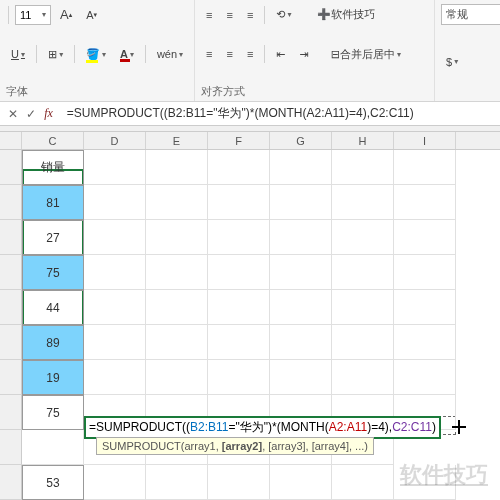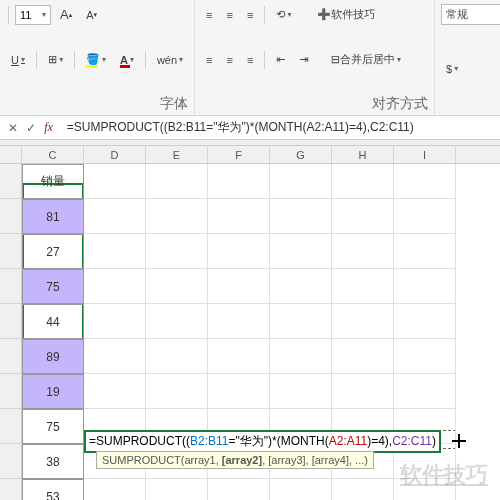--- a/index.html
+++ b/index.html
@@ -1,43 +1,43 @@
 <!DOCTYPE html>
 <html><head>
 <meta charset="utf-8">
 <style>
 * { box-sizing: border-box; margin: 0; padding: 0; font-family: "Microsoft YaHei", Arial, sans-serif; }
 body { background: #fff; width: 500px; height: 500px; overflow: hidden; position: relative; }
 
-.ribbon { background: #f5f5f5; border-bottom: 1px solid #d4d4d4; height: 116px; display: flex; }
+.ribbon { background: #f5f5f5; border-bottom: 1px solid #d4d4d4; height: 102px; display: flex; }
 .ribbon-group { display: flex; flex-direction: column; justify-content: space-between; padding: 2px 6px 0; border-right: 1px solid #e0e0e0; }
 .ribbon-row { display: flex; align-items: center; gap: 4px; padding: 2px 0; }
 .ribbon-btn { display: flex; align-items: center; justify-content: center; padding: 2px 4px; font-size: 11px; color: #444; cursor: pointer; border: 1px solid transparent; }
-.ribbon-label { text-align: right; font-size: 14px; color: #666; padding: 3px 0 2px; }
+.ribbon-label { text-align: left; font-size: 11px; color: #666; padding: 3px 0 2px; }
 .font-size-box { width: 36px; height: 20px; border: 1px solid #bbb; background: #fff; font-size: 11px; padding: 0 4px; display: flex; align-items: center; justify-content: space-between; }
 .dd { font-size: 8px; color: #666; margin-left: 2px; }
 .sep { width: 1px; height: 18px; background: #d0d0d0; margin: 0 2px; }
 
 .formula-bar { display: flex; align-items: center; height: 24px; border-bottom: 1px solid #ccc; background: #fff; font-size: 12px; }
 .fb-btns { display: flex; align-items: center; gap: 8px; padding: 0 8px; }
 .fb-btn { color: #666; cursor: pointer; font-size: 12px; }
 .fx-label { font-style: italic; font-family: Georgia, serif; font-size: 12px; color: #7f1d1d; }
 .formula-input { flex: 1; padding: 0 6px; font-size: 12px; color: #333; white-space: nowrap; overflow: hidden; }
 
 .sheet { position: relative; }
 .col-headers { display: flex; height: 18px; background: #f0f0f0; border-bottom: 1px solid #ccc; }
 .col-h { width: 62px; text-align: center; font-size: 11px; color: #555; border-right: 1px solid #d4d4d4; line-height: 18px; }
 .col-h:first-child { width: 22px; }
 .grid { position: relative; }
 .row { display: flex; height: 35px; }
 .row-h { width: 22px; background: #f0f0f0; border-right: 1px solid #ccc; border-bottom: 1px solid #d4d4d4; }
 .cell { width: 62px; border-right: 1px solid #e0e0e0; border-bottom: 1px solid #e0e0e0; font-size: 12px; display: flex; align-items: center; justify-content: center; color: #333; position: relative; }
 .cell.left { justify-content: flex-start; padding-left: 4px; }
 .cell.hdr { font-weight: normal; }
-.cell.yellow { background: #c4b5fd; }
+.cell.yellow { background: #7dd3fc; }
 .cell.bordered { border: 1px solid #999; }
 
 .sel-range { position: absolute; border: 2px solid #1a7a3a; pointer-events: none; }
 .sel-drag { position: absolute; border: 1px dashed #666; pointer-events: none; }
 .edit-cell { position: absolute; background: #fff; border: 2px solid #1a7a3a; font-size: 12px; padding: 1px 3px; white-space: nowrap; z-index: 5; }
 .tooltip { position: absolute; background: #ffffe1; border: 1px solid #aaa; font-size: 11px; padding: 2px 5px; color: #555; white-space: nowrap; z-index: 6; }
 
 .blue { color: #0070c0; }
 .red { color: #c00000; }
 .purple { color: #7030a0; }
@@ -239,21 +239,20 @@
         <div class="cell bordered">75</div>
         <div class="cell"></div>
         <div class="cell"></div>
         <div class="cell"></div>
         <div class="cell"></div>
         <div class="cell"></div>
         <div class="cell"></div>
       </div>
       <div class="row">
         <div class="row-h"></div>
-        <div class="cell bordered">38</div>
         <div class="cell"></div>
         <div class="cell"></div>
         <div class="cell"></div>
         <div class="cell"></div>
         <div class="cell"></div>
         <div class="cell"></div>
       </div>
       <div class="row">
         <div class="row-h"></div>
         <div class="cell bordered">53</div>

